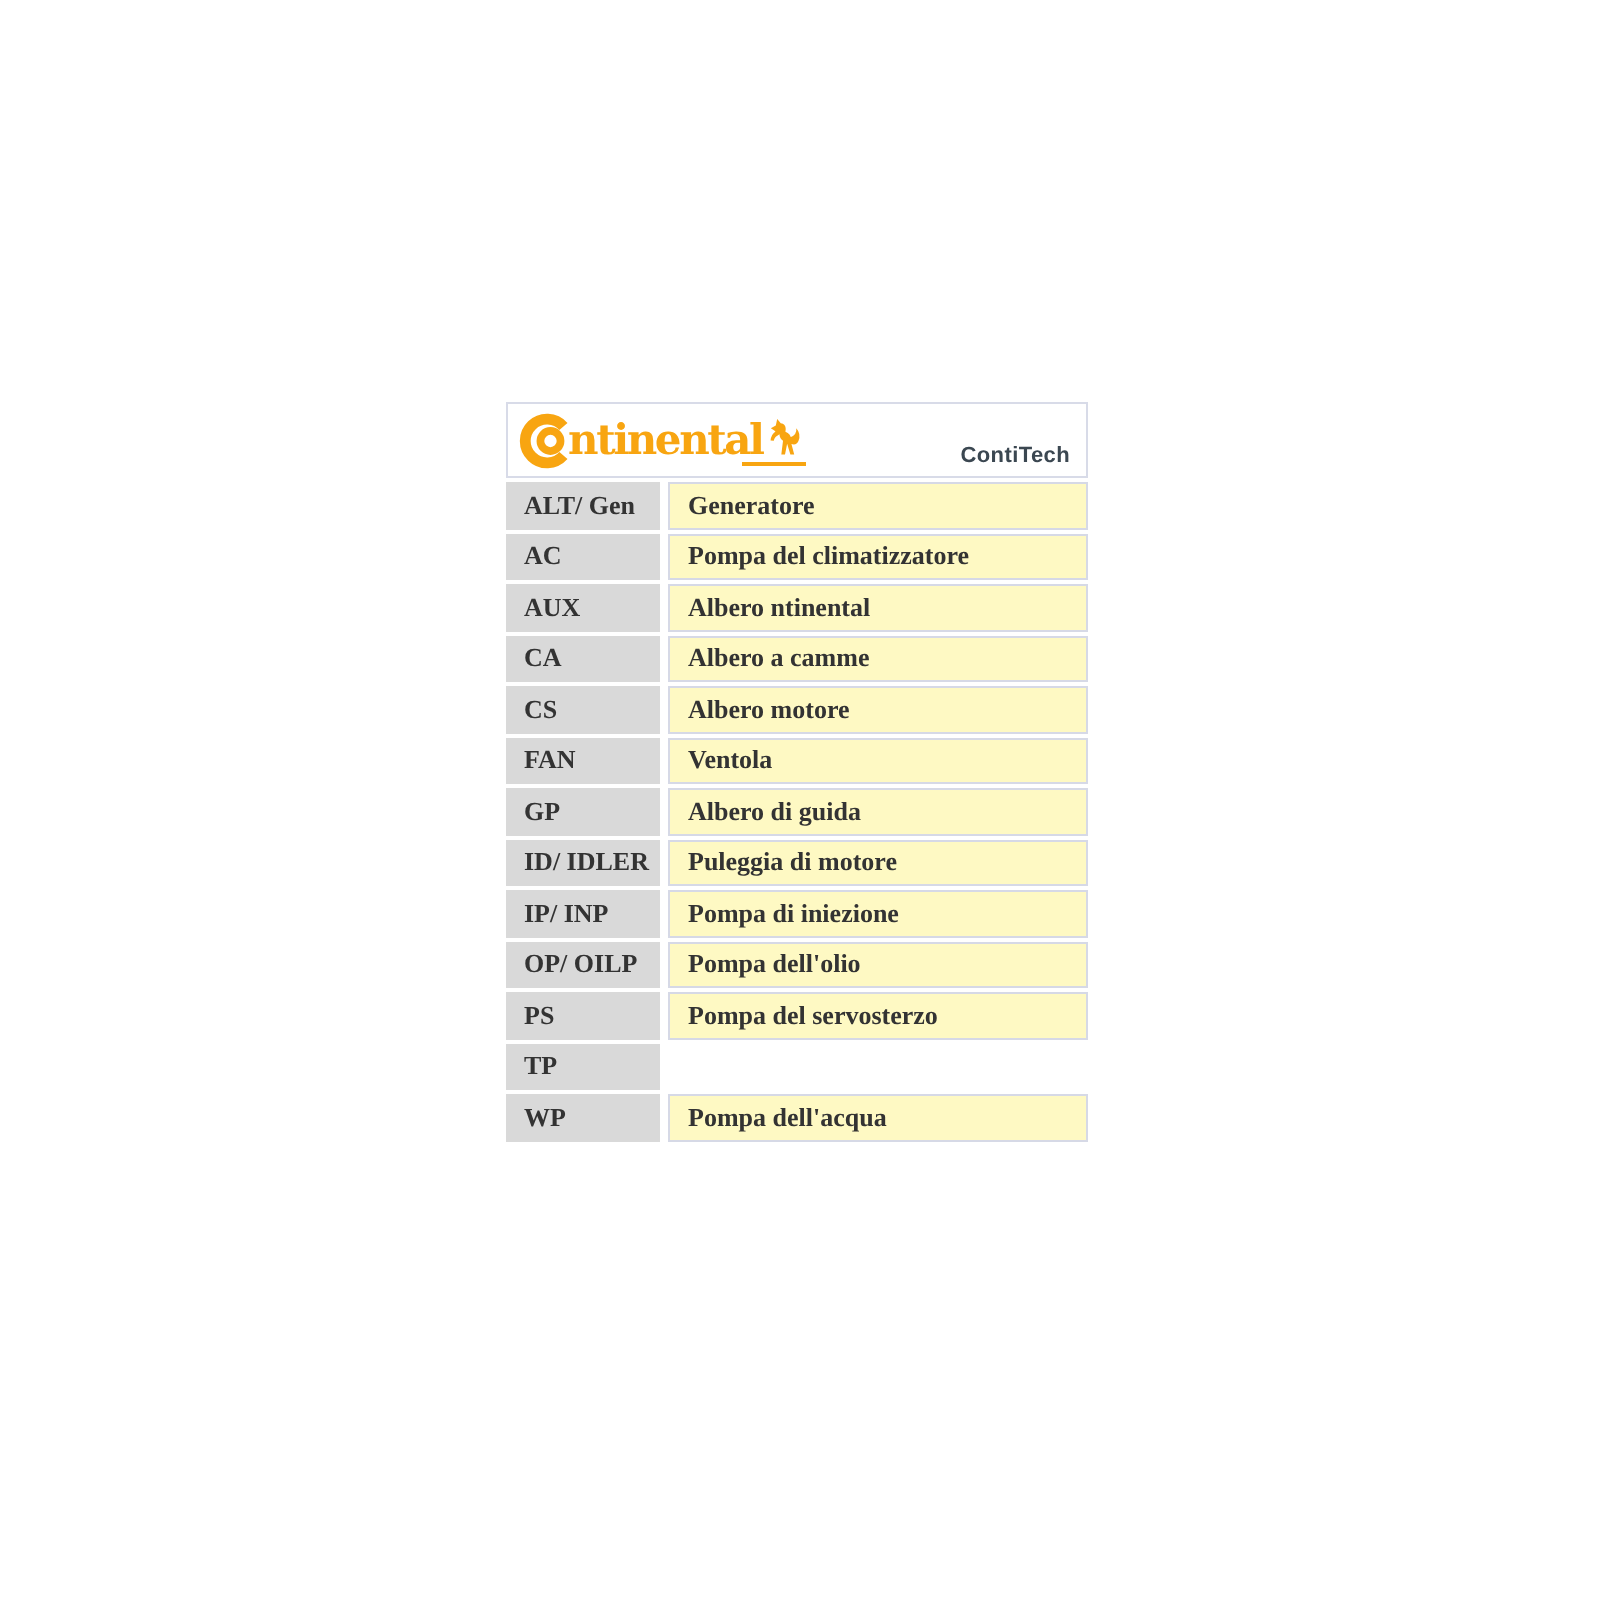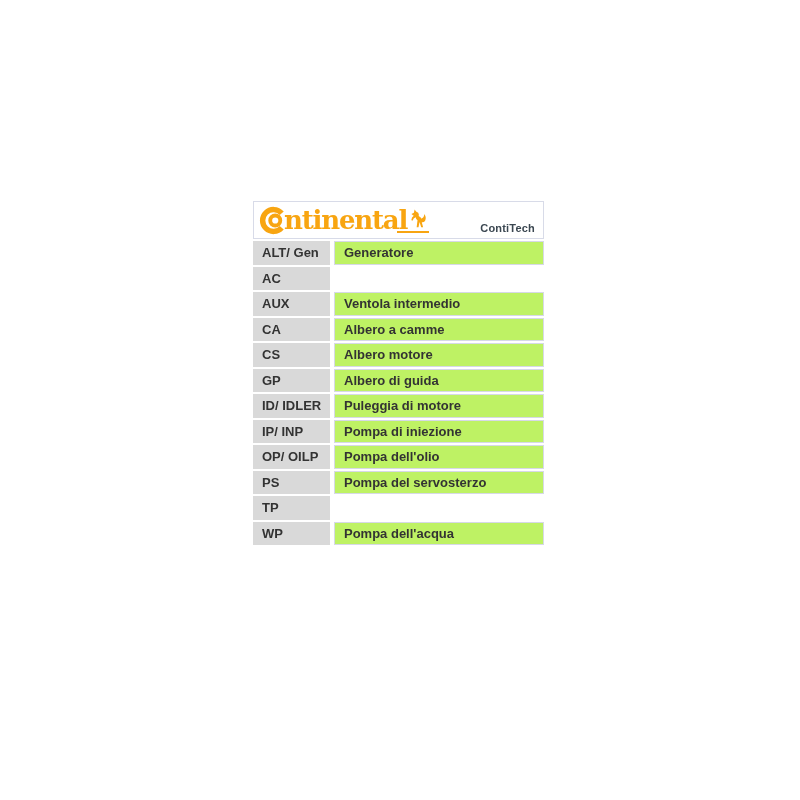--- a/index.html
+++ b/index.html
@@ -39,21 +39,21 @@
     height: 32px;
   }
   .c-mark {
     width: 29px;
     height: 29px;
     flex: 0 0 auto;
   }
   .logo-suffix {
     font-family: "DejaVu Serif", serif;
     font-weight: bold;
-    font-size: 26px;
+    font-size: 21px;
     line-height: 26px;
     color: #f8a511;
     letter-spacing: -1.2px;
     margin-left: -4px;
     white-space: nowrap;
   }
   .horse {
     width: 17px;
     height: 22px;
     margin-left: 3px;
@@ -82,32 +82,33 @@
     height: 23.5px;
   }
   .cell {
     box-sizing: border-box;
     display: flex;
     align-items: center;
     font-weight: bold;
     font-size: 13px;
     color: #333333;
     white-space: nowrap;
+    font-family: Liberation Serif, serif;
   }
   .abbr {
     width: 77px;
     min-width: 77px;
     background: #d9d9d9;
     padding-left: 9px;
     margin-right: 4px;
     overflow: visible;
   }
   .desc {
     flex: 1;
-    background: #bef264;
+    background: #fef9c3;
     border: 1px solid #d6d9e6;
     padding-left: 9px;
   }
 </style>
 </head>
 <body>
 
 <div class="canvas">
   <div class="panel">
 
@@ -125,32 +126,37 @@
       </div>
       <div class="subbrand">ContiTech</div>
     </div>
 
     <div class="row">
         <div class="cell abbr">ALT/ Gen</div>
         <div class="cell desc">Generatore</div>
       </div>
       <div class="row">
         <div class="cell abbr">AC</div>
+        <div class="cell desc">Pompa del climatizzatore</div>
       </div>
       <div class="row">
         <div class="cell abbr">AUX</div>
-        <div class="cell desc">Ventola intermedio</div>
+        <div class="cell desc">Albero ntinental</div>
       </div>
       <div class="row">
         <div class="cell abbr">CA</div>
         <div class="cell desc">Albero a camme</div>
       </div>
       <div class="row">
         <div class="cell abbr">CS</div>
         <div class="cell desc">Albero motore</div>
+      </div>
+      <div class="row">
+        <div class="cell abbr">FAN</div>
+        <div class="cell desc">Ventola</div>
       </div>
       <div class="row">
         <div class="cell abbr">GP</div>
         <div class="cell desc">Albero di guida</div>
       </div>
       <div class="row">
         <div class="cell abbr">ID/ IDLER</div>
         <div class="cell desc">Puleggia di motore</div>
       </div>
       <div class="row">

